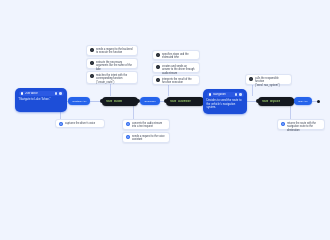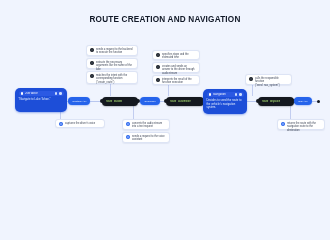--- a/index.html
+++ b/index.html
@@ -133,21 +133,20 @@
   .endcap{
     position:absolute;width:3px;height:3px;border-radius:50%;
     background:#14181f;
   }
 </style>
 </head>
 <body>
 
 <div id="canvas">
 
-  <div class="title">ROUTE CREATION AND NAVIGATION</div>
 
   <div class="rail" style="left:16px;top:101px;width:190px;"></div>
   <div class="rail" style="left:244px;top:101px;width:75px;"></div>
   <div class="endcap" style="left:317px;top:99.5px;"></div>
 
   <div class="stem" style="left:110px;top:78px;height:18px;"></div>
   <div class="stem" style="left:168px;top:76px;height:20px;"></div>
   <div class="stem" style="left:252px;top:84px;height:12px;"></div>
   <div class="stem" style="left:60px;top:106px;height:14px;"></div>
   <div class="stem" style="left:133px;top:106px;height:14px;"></div>

